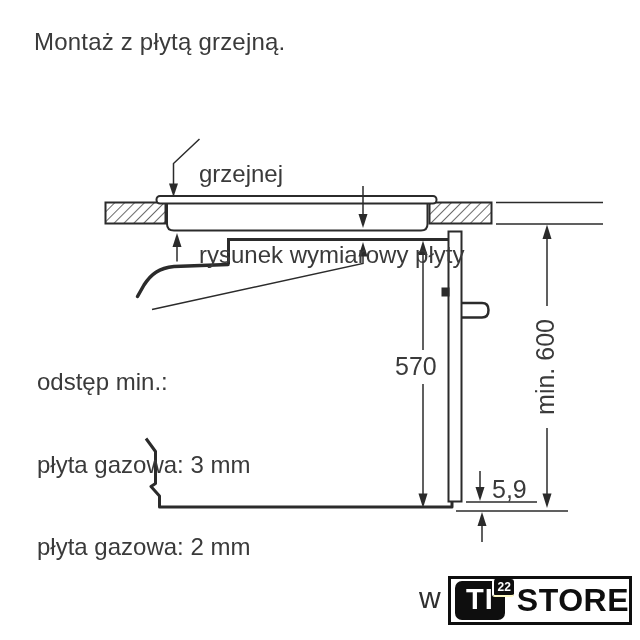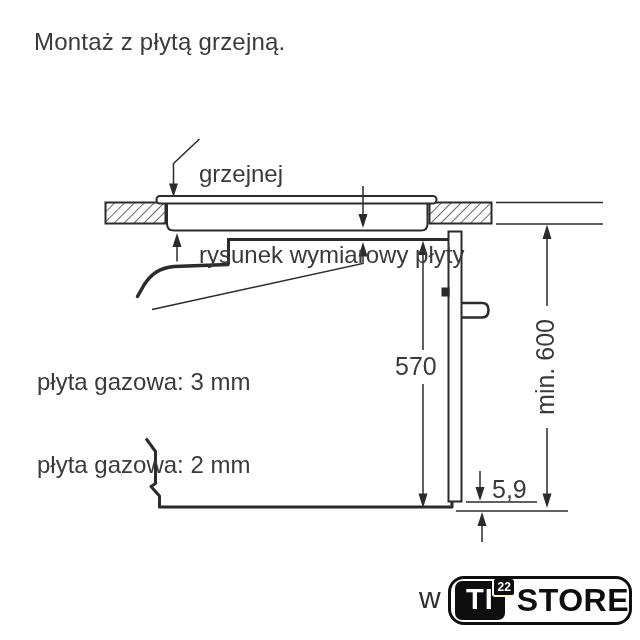--- a/index.html
+++ b/index.html
@@ -12,21 +12,21 @@
   .title{left:34px;top:28px;font-size:24px;letter-spacing:.2px;}
   .depth-note{left:199px;top:106px;font-size:24px;line-height:27px;}
   .gap-note{left:37px;top:313px;font-size:24px;line-height:27.5px;}
   .dim{font-size:25px;color:#3a3a3a;}
   .dim-570{left:395px;top:352px;}
   .dim-75{left:492px;top:475px;}
   .dim-600{left:545px;top:367px;transform:translate(-50%,-50%) rotate(-90deg);}
   .wmark{left:419px;top:581px;font-size:30px;color:#2f2f2f;}
   .logo-box{
     position:absolute;left:448px;top:576px;width:184px;height:49px;box-sizing:border-box;
-    border:3px solid #0e0e0e;border-radius:16px;background:#fff;
+    border:3px solid #0e0e0e;border-radius:0;background:#fff;
     display:flex;align-items:center;
   }
   .logo-badge{
     position:relative;margin-left:4px;width:58px;height:39px;background:#0e0e0e;
     border-radius:7px;display:flex;align-items:center;justify-content:center;
   }
   .logo-badge-ti{color:#fff;font-size:29px;font-weight:bold;letter-spacing:1px;padding-bottom:2px;}
   .logo-badge-sup{
     position:absolute;top:-2px;right:-9px;background:#0e0e0e;color:#fff;
     font-size:12px;font-weight:bold;line-height:14px;padding:1px 3px;
@@ -111,20 +111,21 @@
   </svg>
 
   <div class="txt title">Montaż z płytą grzejną.</div>
 
   <div class="txt depth-note">
     <div>grzejnej</div>
     <div>rysunek wymiarowy płyty</div>
   </div>
 
   <div class="txt gap-note">
+    <div>odstęp min.:</div>
     <div>płyta gazowa: 3 mm</div>
     <div>płyta gazowa: 2 mm</div>
   </div>
 
   <div class="txt dim dim-570">570</div>
   <div class="txt dim dim-600">min. 600</div>
   <div class="txt dim dim-75">5,9</div>
 
   <div class="txt wmark">w</div>
   <div class="logo-box">

